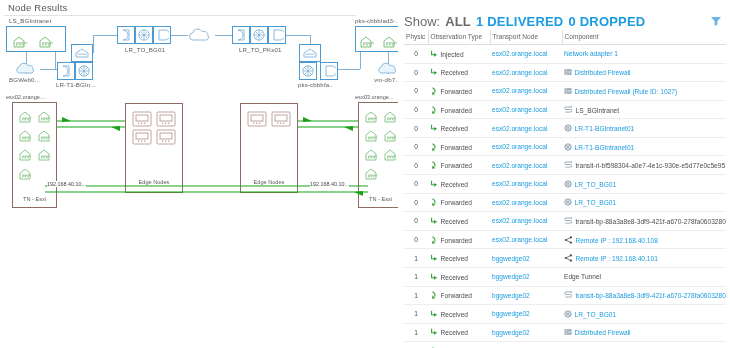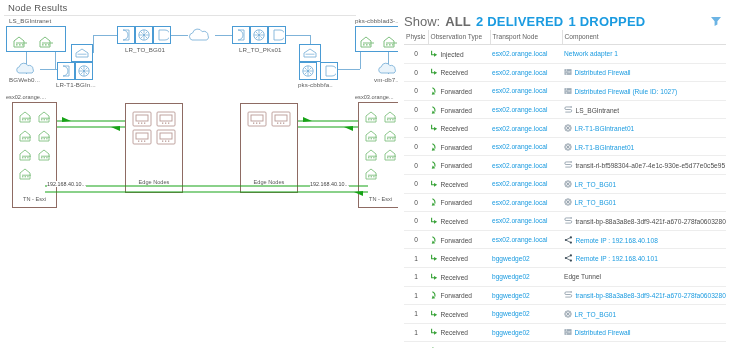--- a/index.html
+++ b/index.html
@@ -402,22 +402,22 @@
     <div class="iplabel" style="left:310px;top:165px;">192.168.40.10...</div>
 
   </div>
 
   <div class="topline"></div>
   <div class="respane">
 
     <div class="showbar">
       <span class="k">Show:</span>
       <span class="all">ALL</span>
-      <span class="deliv">2 DELIVERED</span>
-      <span class="drop">1 DROPPED</span>
+      <span class="deliv">1 DELIVERED</span>
+      <span class="drop">0 DROPPED</span>
     </div>
 
     <svg class="funnel" viewBox="0 0 12 12">
       <path d="M1 2 h10 l-3.6 4.2 v3.4 l-2.8 1.4 v-4.8 z" fill="#6cb4e4"></path>
     </svg>
 
     <table class="res">
       <colgroup>
         <col style="width:24px">
           <col style="width:62px">

